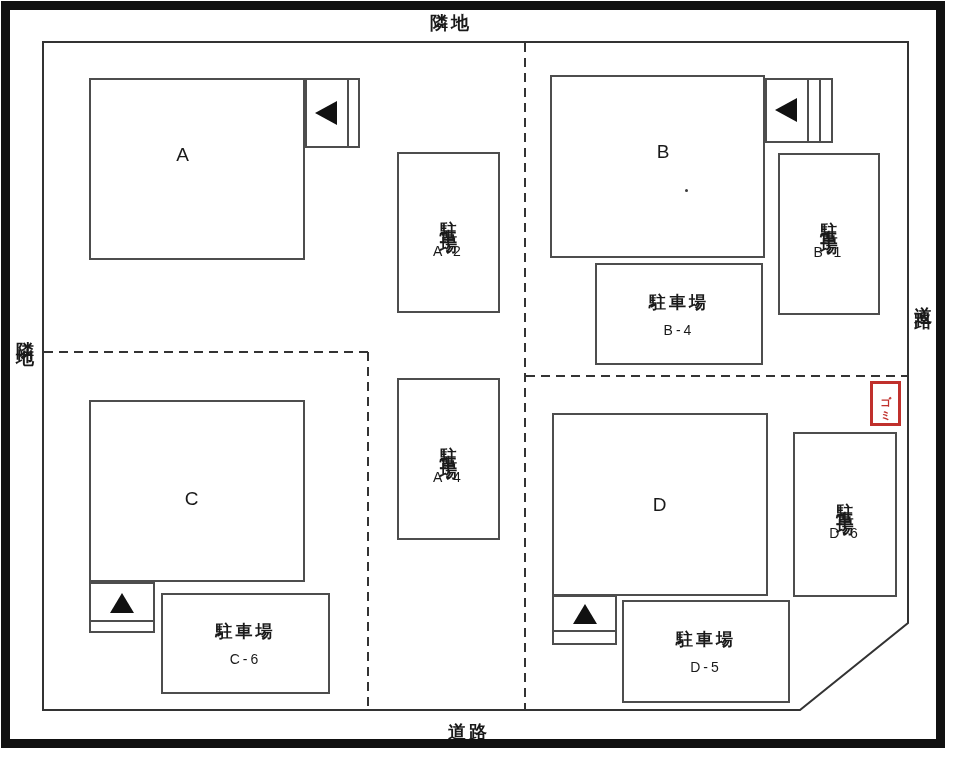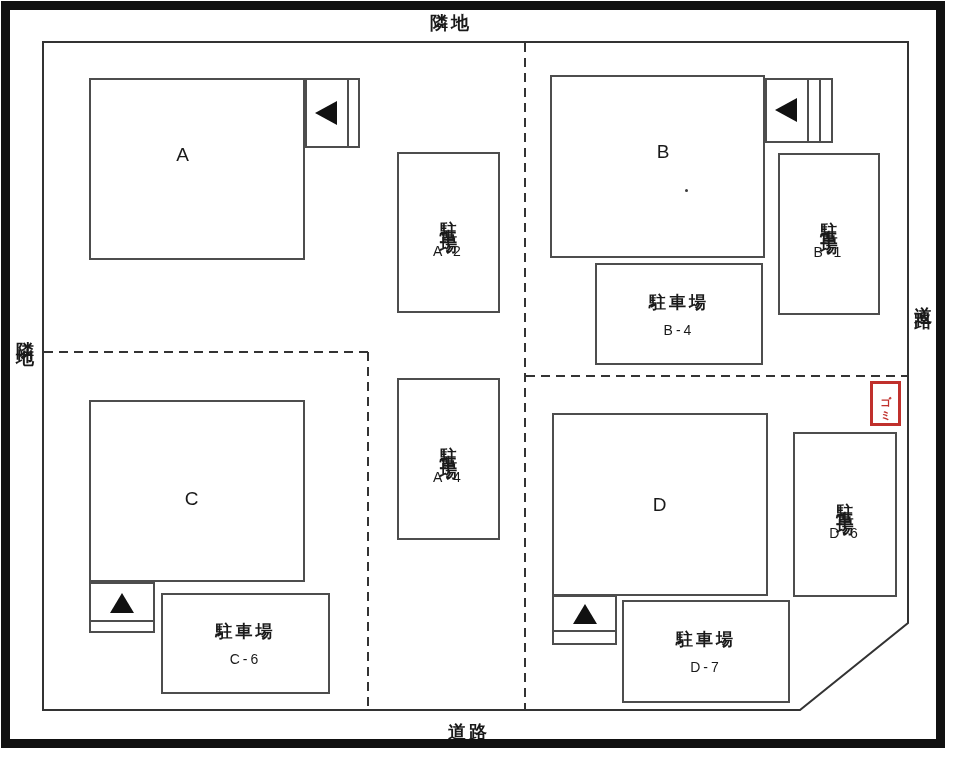--- a/index.html
+++ b/index.html
@@ -119,21 +119,21 @@
   <div class="box lot lot-h" style="left:595px;top:263px;width:168px;height:102px;">
     <span class="lot-title-h">駐車場</span>
     <span class="lot-code">B-4</span>
   </div>
   <div class="box lot lot-h" style="left:161px;top:593px;width:169px;height:101px;">
     <span class="lot-title-h">駐車場</span>
     <span class="lot-code">C-6</span>
   </div>
   <div class="box lot lot-h" style="left:622px;top:600px;width:168px;height:103px;">
     <span class="lot-title-h">駐車場</span>
-    <span class="lot-code">D-7</span>
+    <span class="lot-code">D-5</span>
   </div>
 
   <div id="trash-box">
     <span id="trash-label">ゴミ</span>
   </div>
 
   <div id="neighbor-top" class="edge-label edge-h">隣地</div>
   <div id="neighbor-left" class="edge-label edge-v">隣地</div>
   <div id="road-right" class="edge-label edge-v">道路</div>
   <div id="road-bottom" class="edge-label edge-h">道路</div>

